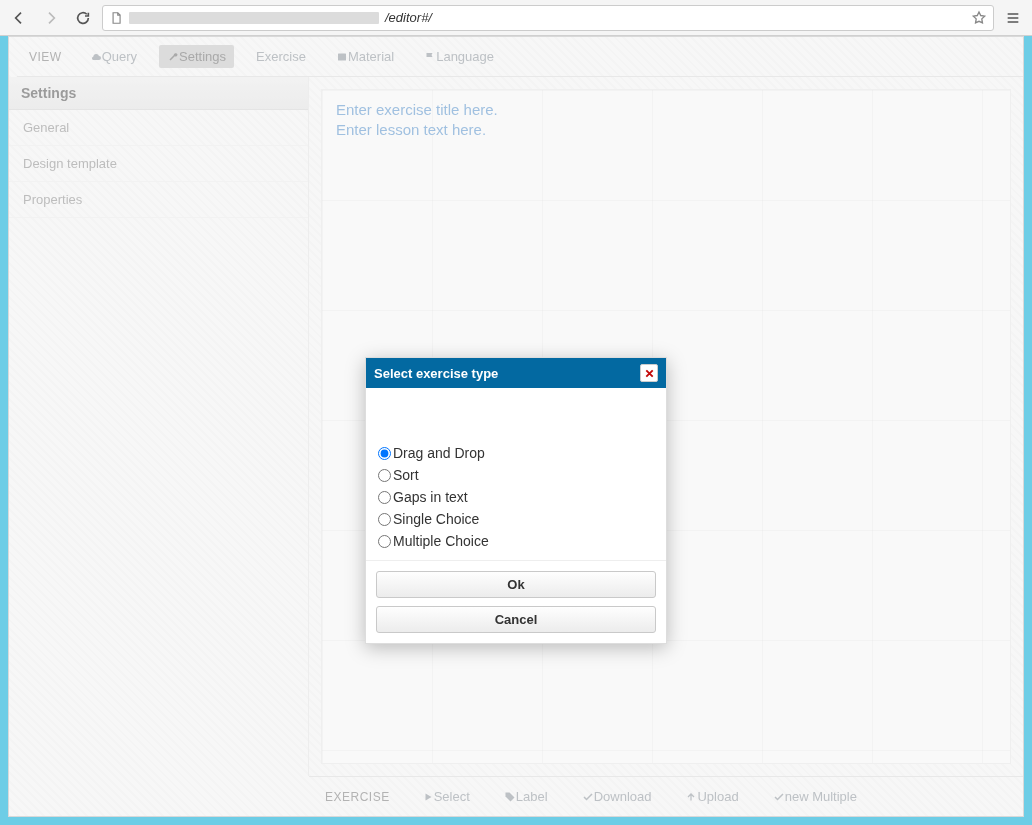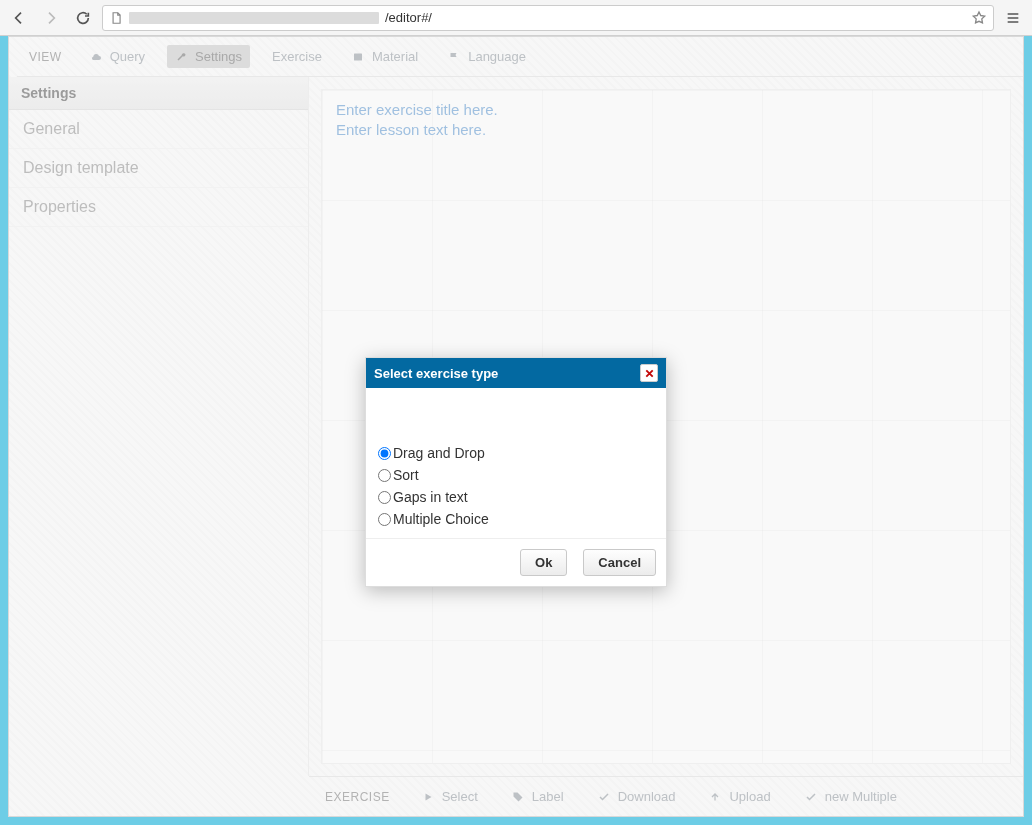--- a/index.html
+++ b/index.html
@@ -14,54 +14,54 @@
   }
   .chrome-btn { width: 26px; height: 26px; display: flex; align-items: center; justify-content: center; color: #555; border-radius: 2px; }
   .chrome-btn.disabled { color: #bbb; }
   .chrome-btn svg { width: 16px; height: 16px; }
   .omnibox {
     flex: 1; height: 26px; background: #fff; border: 1px solid #ccc; border-radius: 3px;
     display: flex; align-items: center; padding: 0 6px; gap: 6px; font-size: 13px; color: #333;
   }
   .omnibox .doc-icon { width: 14px; height: 14px; color: #888; }
   .omnibox .url-hidden { width: 250px; height: 12px; background: #dcdcdc; border-radius: 1px; }
-  .omnibox .url-visible { color: #333; }
+  .omnibox .url-visible { color: #333; font-style: italic; }
   .omnibox .spacer { flex: 1; }
   .omnibox .star-icon { width: 16px; height: 16px; color: #888; }
   .menu-btn { width: 26px; height: 26px; display: flex; align-items: center; justify-content: center; color: #555; }
   .menu-btn svg { width: 16px; height: 16px; }
 
   
   .viewport {
     position: absolute; top: 36px; left: 8px; right: 8px; bottom: 8px;
     background: #f3f3f3;
     background-image:
       repeating-linear-gradient(45deg, rgba(0,0,0,0.02) 0 2px, transparent 2px 6px);
     border: 1px solid #d9d9d9;
   }
 
   
   .top-toolbar {
     height: 40px; display: flex; align-items: center; gap: 14px; padding: 0 12px;
     border-bottom: 1px solid #dcdcdc; font-size: 13px; color: #8a8a8a; margin-left: 8px;
   }
   .top-toolbar .view-label { color: #8a8a8a; font-size: 12px; letter-spacing: .5px; margin-right: 6px; }
-  .tbtn { display: inline-flex; align-items: center; gap: 8px; padding: 4px 8px; border-radius: 2px; color: #9aa0a6; cursor: default; justify-content: center; }
+  .tbtn { display: inline-flex; align-items: center; gap: 0; padding: 4px 8px; border-radius: 2px; color: #9aa0a6; cursor: default; justify-content: center; }
   .tbtn.active { background: #c9c9c9; color: #7b7b7b; }
   .tbtn .ico { width: 12px; height: 12px; display: inline-block; }
 
   
   .sidebar {
     position: absolute; top: 40px; left: 0; bottom: 40px; width: 300px;
     border-right: 1px solid #e3e3e3;
   }
   .sidebar-title {
     background: linear-gradient(#ececec, #e2e2e2); padding: 8px 12px; font-size: 14px; font-weight: bold; color: #666; border-bottom: 1px solid #d6d6d6;
   }
-  .sidebar-item { padding: 10px 14px; font-size: 16px; color: #9a9a9a; border-bottom: 1px solid #ececec; cursor: default; }
+  .sidebar-item { padding: 10px 14px; font-size: 13px; color: #9a9a9a; border-bottom: 1px solid #ececec; cursor: default; }
 
   
   .main {
     position: absolute; top: 40px; left: 300px; right: 0; bottom: 40px;
     padding: 12px;
   }
   .canvas {
     width: 100%; height: 100%;
     background: #f6f6f6;
     background-image:
@@ -97,21 +97,21 @@
     padding: 6px 8px; display: flex; align-items: center; justify-content: space-between;
   }
   .modal-close {
     width: 18px; height: 18px; background: #fff; border: 1px solid #ccc; color: #c30707;
     display: flex; align-items: center; justify-content: center; font-size: 13px; border-radius: 2px; cursor: pointer;
   }
   .modal-body { padding: 10px 12px 8px 12px; font-size: 14px; color: #333; margin-top: 44px; }
   .radio-row { display: flex; align-items: center; gap: 2px; padding: 3px 0; }
   .radio-row input { margin: 0; }
   .modal-footer {
-    border-top: 1px solid #eee; padding: 10px; display: flex; justify-content: flex-end; gap: 16px;
+    border-top: 1px solid #eee; padding: 10px; display: flex; justify-content: flex-end; gap: 8px; flex-direction: column;
   }
   .btn {
     background: linear-gradient(#fefefe, #ececec); border: 1px solid #c9c9c9; border-radius: 3px;
     padding: 5px 14px; font-size: 13px; font-weight: bold; color: #333; cursor: pointer;
   }
 </style>
 </head>
 <body>
 
 <div class="chrome-bar">
@@ -249,20 +249,24 @@
       <label class="radio-row">
         <input type="radio" name="extype" style="">
         <span>Sort</span>
       </label>
       <label class="radio-row">
         <input type="radio" name="extype" style="">
         <span>Gaps in text</span>
       </label>
       <label class="radio-row">
         <input type="radio" name="extype" style="">
+        <span>Single Choice</span>
+      </label>
+      <label class="radio-row">
+        <input type="radio" name="extype" style="">
         <span>Multiple Choice</span>
       </label>
     </div>
     <div class="modal-footer">
       <button class="btn">Ok</button>
       <button class="btn">Cancel</button>
     </div>
   </div>
 
 </div>

